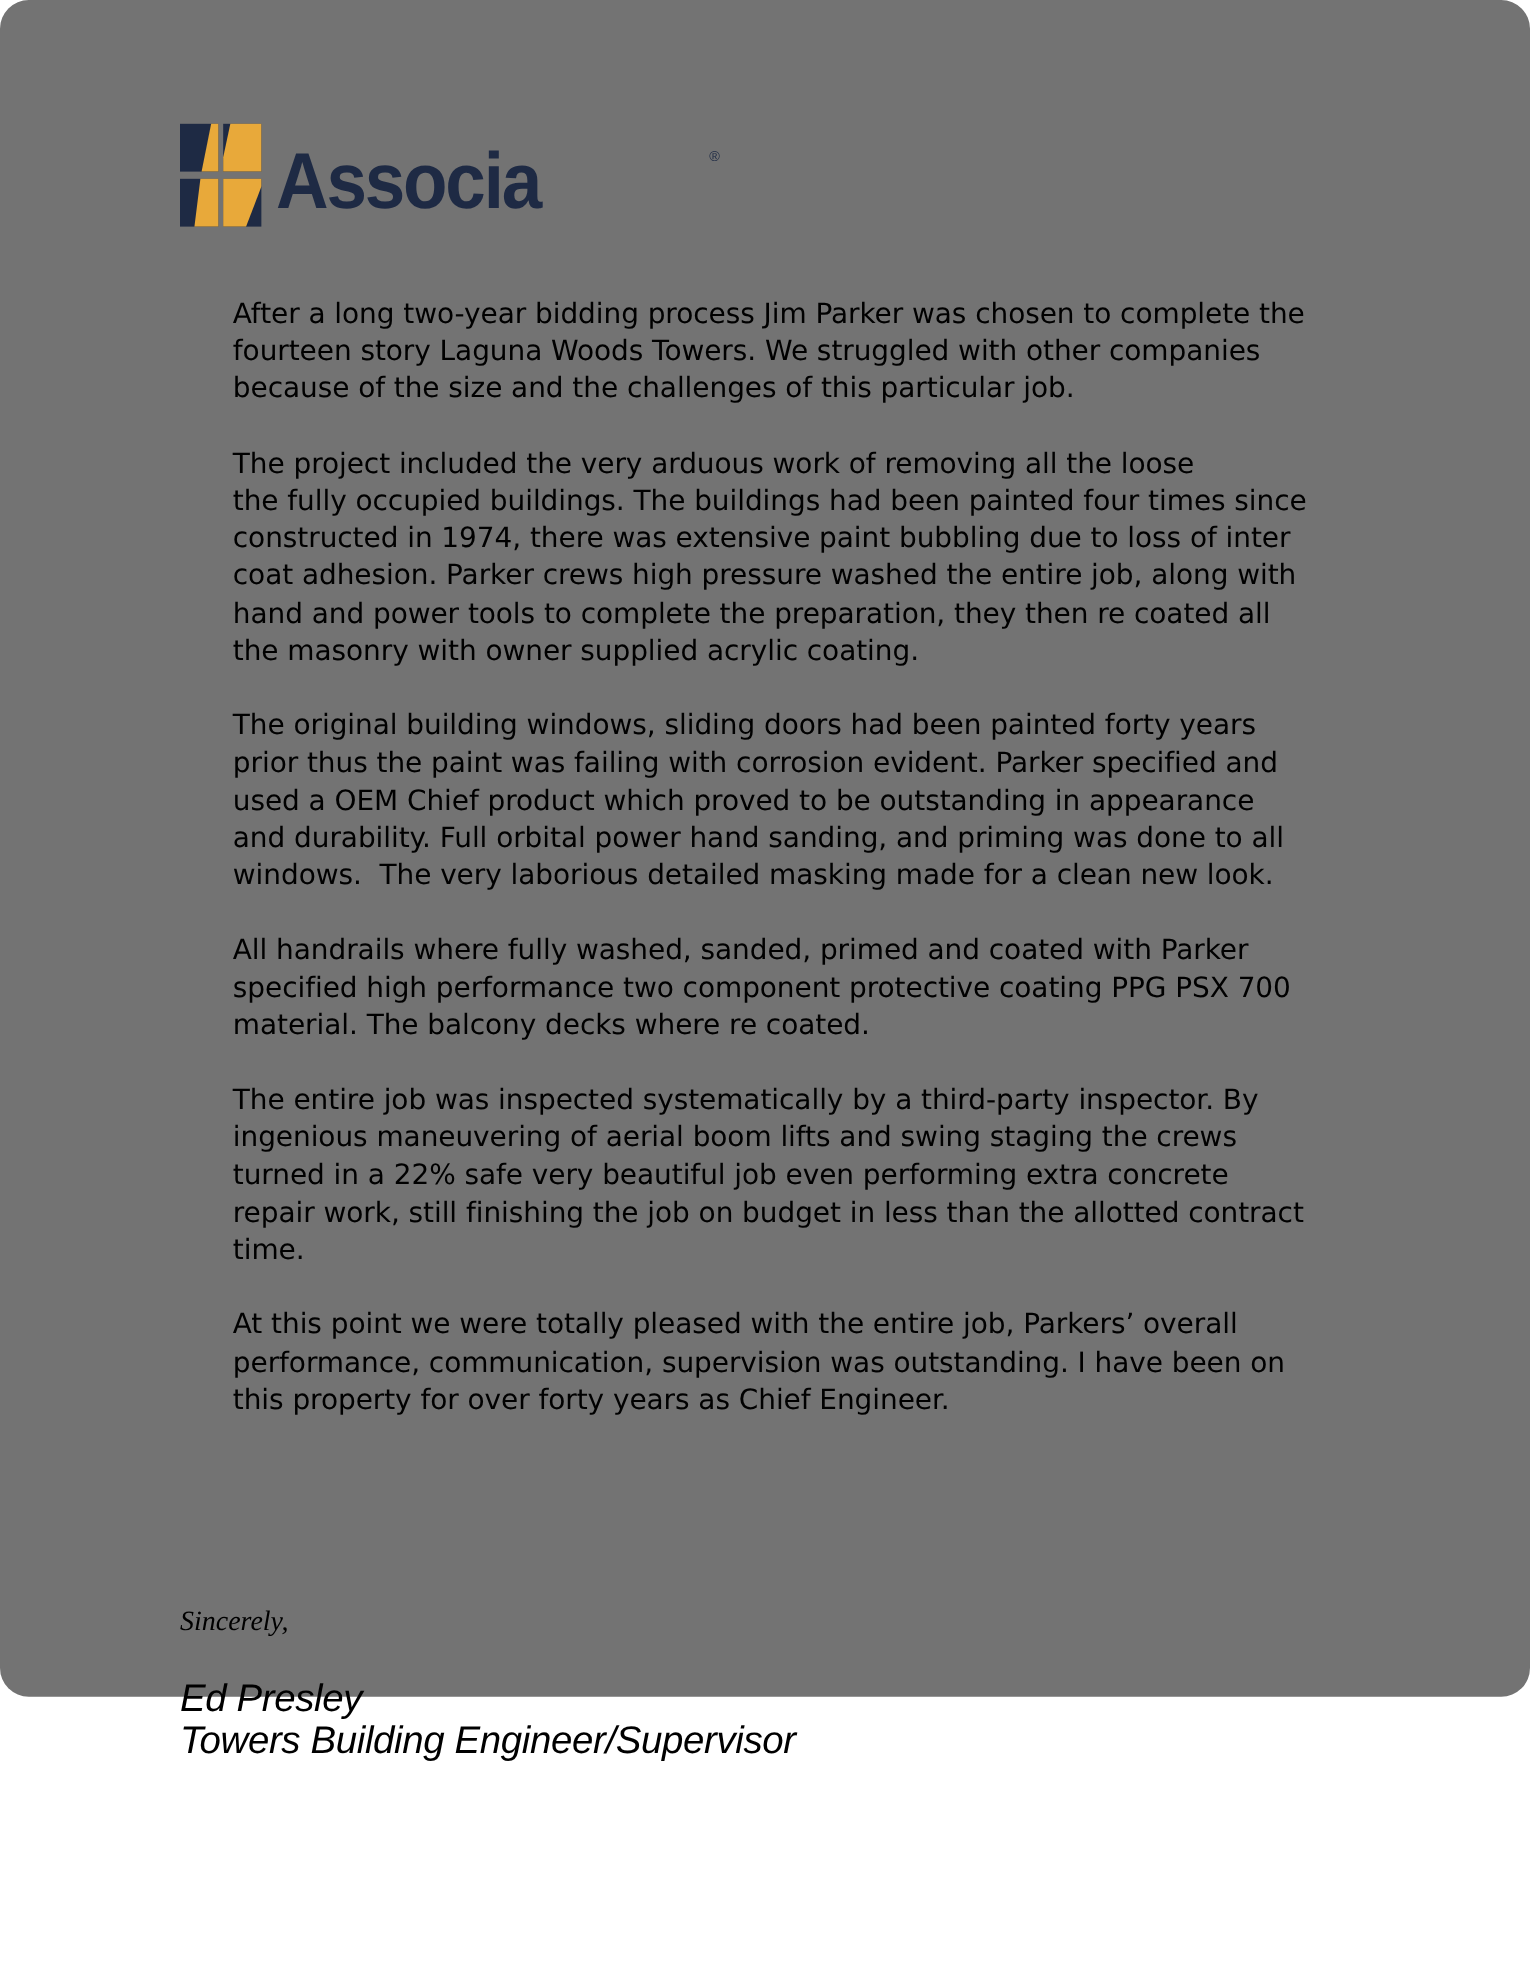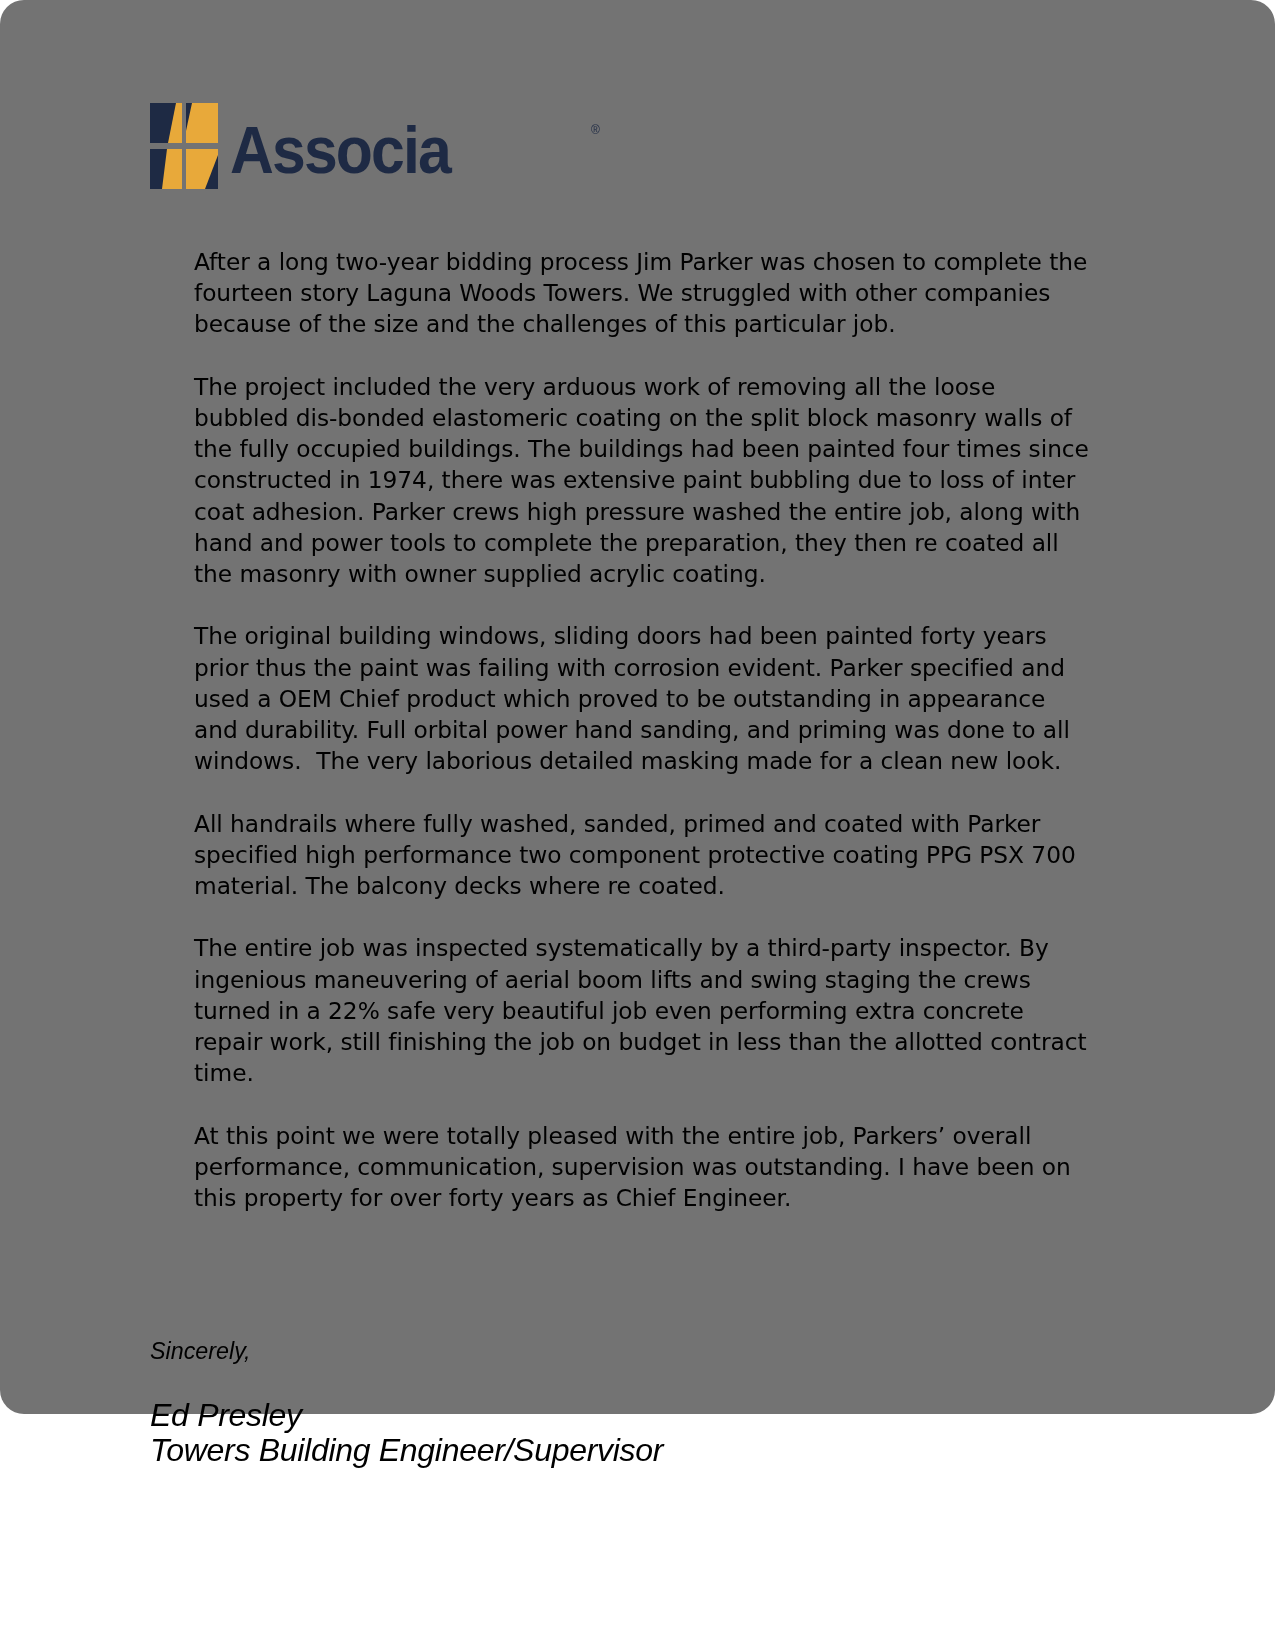--- a/index.html
+++ b/index.html
@@ -72,21 +72,21 @@
       margin: 0 0 31.2px 0;
     }
     .line {
       display: block;
       white-space: pre;
     }
     .closing {
       position: absolute;
       left: 150px;
       top: 1336px;
-      font-family: Liberation Sans, sans-serif;
+      font-family: Liberation Serif, serif;
       font-style: italic;
       font-size: 23.3px;
       line-height: 31px;
     }
     .signature {
       position: absolute;
       left: 150px;
       top: 1398px;
       font-family: "Liberation Sans", sans-serif;
       font-style: italic;
@@ -119,21 +119,20 @@
   </div>
 
   <div class="body-text">
     <p class="para">
       <span class="line">After a long two-year bidding process Jim Parker was chosen to complete the</span>
       <span class="line">fourteen story Laguna Woods Towers. We struggled with other companies</span>
       <span class="line">because of the size and the challenges of this particular job.</span>
     </p>
     <p class="para">
       <span class="line">The project included the very arduous work of removing all the loose</span>
-      <span class="line">bubbled dis-bonded elastomeric coating on the split block masonry walls of</span>
       <span class="line">the fully occupied buildings. The buildings had been painted four times since</span>
       <span class="line">constructed in 1974, there was extensive paint bubbling due to loss of inter</span>
       <span class="line">coat adhesion. Parker crews high pressure washed the entire job, along with</span>
       <span class="line">hand and power tools to complete the preparation, they then re coated all</span>
       <span class="line">the masonry with owner supplied acrylic coating.</span>
     </p>
     <p class="para">
       <span class="line">The original building windows, sliding doors had been painted forty years</span>
       <span class="line">prior thus the paint was failing with corrosion evident. Parker specified and</span>
       <span class="line">used a OEM Chief product which proved to be outstanding in appearance</span>

